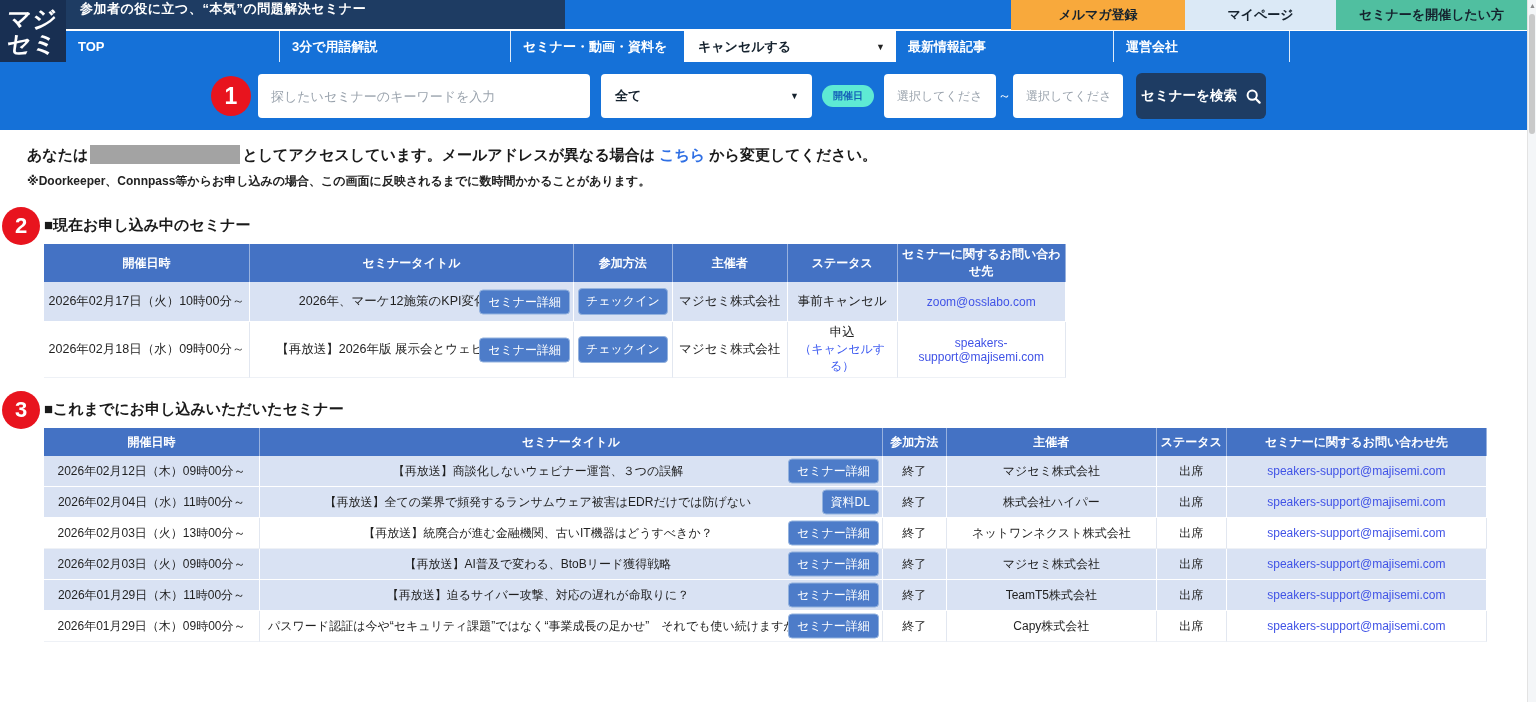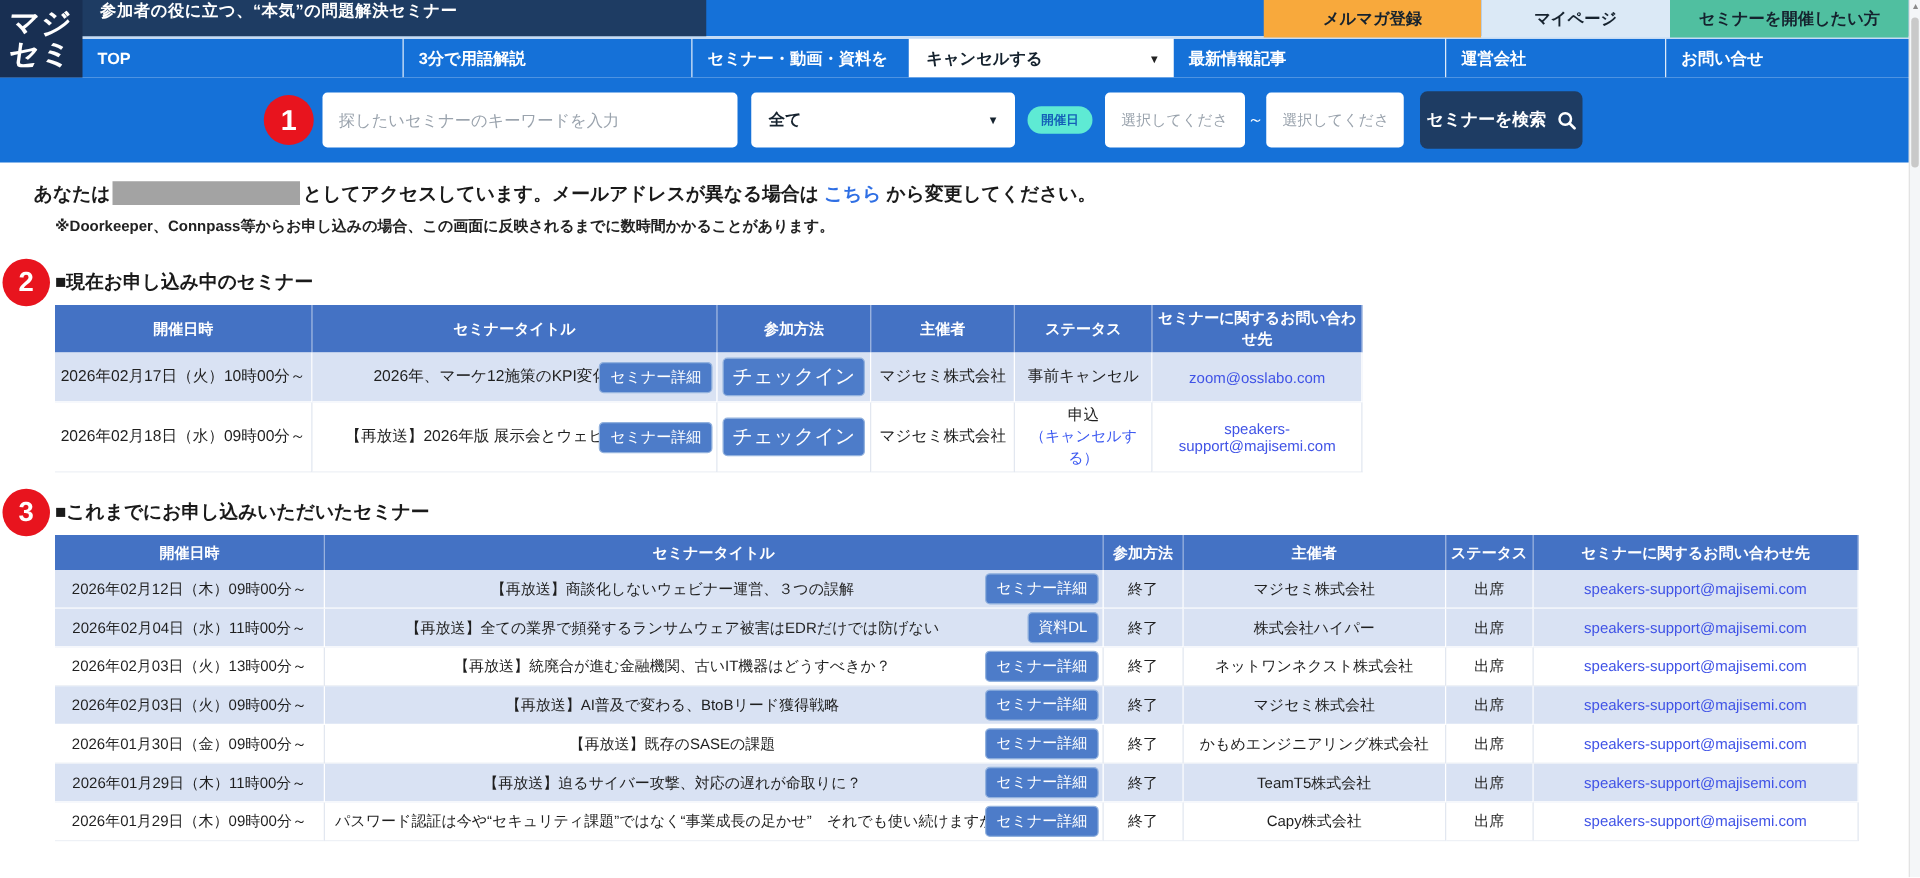--- a/index.html
+++ b/index.html
@@ -18,21 +18,21 @@
   .tb-btn.teal   { width:191px; background:#50bfa0; }
   .tb-gutter { width:9px; }
 
   
   .logo { position:absolute; top:0; left:0; width:66px; height:62px; background:#182f52; z-index:5; display:flex; flex-direction:column; align-items:center; justify-content:center; }
   .logo span { color:#fff; font-weight:bold; font-size:24px; line-height:25px; transform:skewX(-8deg); letter-spacing:1px; }
 
   
   .navbar { position:absolute; top:31px; left:0; width:1536px; height:31px; background:#1571d8; display:flex; align-items:stretch; padding-left:66px; }
   .nav-item { display:flex; align-items:center; padding-left:12px; color:#fff; font-size:13px; font-weight:bold; border-right:1px solid rgba(255,255,255,.85); cursor:pointer; white-space:nowrap; }
-  .nav-item.w1{ width:257px; } .nav-item.w2{ width:231px; } .nav-item.w3{ width:173px; border-right:none; }
+  .nav-item.w1{ width:214px; } .nav-item.w2{ width:231px; } .nav-item.w3{ width:173px; border-right:none; }
   .nav-item.w4{ width:218px; } .nav-item.w5{ width:176px; } .nav-item.w6{ flex:1; border-right:none; }
   .nav-select { width:212px; background:#fff; color:#15222e; font-size:13px; font-weight:bold; display:flex; align-items:center; padding-left:14px; position:relative; cursor:pointer; }
   .nav-select .caret { position:absolute; right:11px; font-size:9px; color:#222; }
 
   
   .searchband { position:absolute; top:62px; left:0; width:1536px; height:68px; background:#1571d8; }
   .badge { background:#e8141e; color:#fff; font-weight:bold; border-radius:50%; display:flex; align-items:center; justify-content:center; }
   .badge.search-badge { position:absolute; left:211px; top:14px; width:40px; height:40px; font-size:23px; }
   .sb-input { position:absolute; top:76px; height:44px; border:none; border-radius:4px; background:#fff; font-size:13px; padding:0 13px; color:#222; outline:none; font-family:inherit; }
   .sb-input::placeholder { color:#9aa3ad; }
@@ -44,38 +44,38 @@
   .d1 { left:884px; width:112px; font-size:12px; }
   .d2 { left:1013px; width:110px; font-size:12px; }
   .tilde { position:absolute; left:998px; top:25px; color:#fff; font-size:13px; }
   .search-btn { position:absolute; left:1136px; top:11px; width:130px; height:46px; background:#1e3c63; border:none; border-radius:6px; color:#fff; font-size:13.5px; font-weight:bold; display:flex; align-items:center; justify-content:center; gap:9px; cursor:pointer; font-family:inherit; }
 
   
   .content { position:absolute; top:130px; left:0; width:1536px; }
   .notice { margin:15px 0 0 27px; font-size:15px; font-weight:bold; color:#1a1a1a; }
   .masked { display:inline-block; width:150px; height:19px; background:#a3a3a3; vertical-align:-4px; margin:0 2px; }
   .link-here { color:#2f6fe4; margin:0 4px; cursor:pointer; text-decoration:none; }
-  .caution { margin:8px 0 0 44px; font-size:12px; font-weight:bold; color:#222; }
+  .caution { margin:8px 0 0 27px; font-size:12px; font-weight:bold; color:#222; }
 
   .section-heading { position:relative; width:max-content; margin:26px 0 0 44px; font-size:15px; font-weight:bold; color:#1a1a1a; }
   .section-heading .badge { position:absolute; left:-42px; top:50%; transform:translateY(-50%); width:38px; height:38px; font-size:22px; }
 
   table { border-collapse:separate; border-spacing:0; table-layout:fixed; margin:9px 0 0 44px; font-size:12.5px; color:#1f1f1f; }
   th { background:#4472c4; color:#fff; font-size:12px; font-weight:bold; border-right:1px solid rgba(255,255,255,.45); padding:2px; }
   td { border-right:1px solid #e2e7f0; border-bottom:1px solid #eef1f6; text-align:center; vertical-align:middle; padding:2px 4px; }
   tr.alt td { background:#d9e2f3; border-right:1px solid #fff; border-bottom:1px solid #fff;margin-top:12px; }
   .t1 th { height:27px; }
   .t1 tr.r1 td { height:40px; }
   .t1 tr.r2 td { height:44px; }
   .t2 th { height:28px; }
   .t2 td { height:31px; font-size:12px; }
   .title-cell { position:relative; }
   .t2 .title-cell { padding:0 74px 0 8px; white-space:nowrap; }
   .btn-detail { position:absolute; right:3px; top:50%; transform:translateY(-50%); background:#4d7cc9; border:1px solid #93b2de; color:#fff; font-size:12px; padding:3px 8px; border-radius:4px; cursor:pointer; white-space:nowrap; font-family:inherit; }
-  .btn-checkin { background:#4d7cc9; border:1px solid #93b2de; color:#fff; font-size:16px; padding:4px 7px; border-radius:4px; cursor:pointer; white-space:nowrap; font-family:inherit; }
+  .btn-checkin { background:#4d7cc9; border:1px solid #93b2de; color:#fff; font-size:12px; padding:4px 7px; border-radius:4px; cursor:pointer; white-space:nowrap; font-family:inherit; }
   a.mail { color:#4053e6; text-decoration:none; font-size:12px; cursor:pointer; }
   .cancel-link { color:#3d5af1; font-size:12px; cursor:pointer; display:block; }
 
   
   .scrollbar { position:absolute; top:0; right:0; width:9px; height:702px; background:#f4f6f8; border-left:1px solid #e3e3e3; z-index:20; }
   .scroll-arrow { position:absolute; top:2px; left:1px; font-size:7px; color:#8a8a8a; }
   .scroll-thumb { position:absolute; top:14px; left:1px; width:6px; height:120px; background:#c9c9c9; border-radius:3px; }
 </style>
 </head>
 <body>
@@ -96,21 +96,20 @@
   <div class="navbar">
     <div class="nav-item w1">TOP</div>
     <div class="nav-item w2">3分で用語解説</div>
     <div class="nav-item w3">セミナー・動画・資料を</div>
     <div class="nav-select">
       <span>キャンセルする</span>
       <span class="caret">▼</span>
     </div>
     <div class="nav-item w4">最新情報記事</div>
     <div class="nav-item w5">運営会社</div>
-    <div class="nav-item w6">お問い合せ</div>
   </div>
 
   <div class="logo">
     <span>マジ</span>
     <span>セミ</span>
   </div>
 
   <div class="searchband">
     <div class="badge search-badge">1</div>
     <input class="sb-input kw" placeholder="探したいセミナーのキーワードを入力" style="">
@@ -231,28 +230,20 @@
         <td><a class="mail">speakers-support@majisemi.com</a></td>
       </tr>
       <tr class="alt">
         <td>2026年02月03日（火）09時00分～</td>
         <td class="title-cell"><span>【再放送】AI普及で変わる、BtoBリード獲得戦略</span><button class="btn-detail">セミナー詳細</button></td>
         <td>終了</td>
         <td>マジセミ株式会社</td>
         <td>出席</td>
         <td><a class="mail">speakers-support@majisemi.com</a></td>
       </tr>
-      <tr>
-        <td>2026年01月30日（金）09時00分～</td>
-        <td class="title-cell"><span>【再放送】既存のSASEの課題</span><button class="btn-detail">セミナー詳細</button></td>
-        <td>終了</td>
-        <td>かもめエンジニアリング株式会社</td>
-        <td>出席</td>
-        <td><a class="mail">speakers-support@majisemi.com</a></td>
-      </tr>
       <tr class="alt">
         <td>2026年01月29日（木）11時00分～</td>
         <td class="title-cell"><span>【再放送】迫るサイバー攻撃、対応の遅れが命取りに？</span><button class="btn-detail">セミナー詳細</button></td>
         <td>終了</td>
         <td>TeamT5株式会社</td>
         <td>出席</td>
         <td><a class="mail">speakers-support@majisemi.com</a></td>
       </tr>
       <tr>
         <td>2026年01月29日（木）09時00分～</td>

